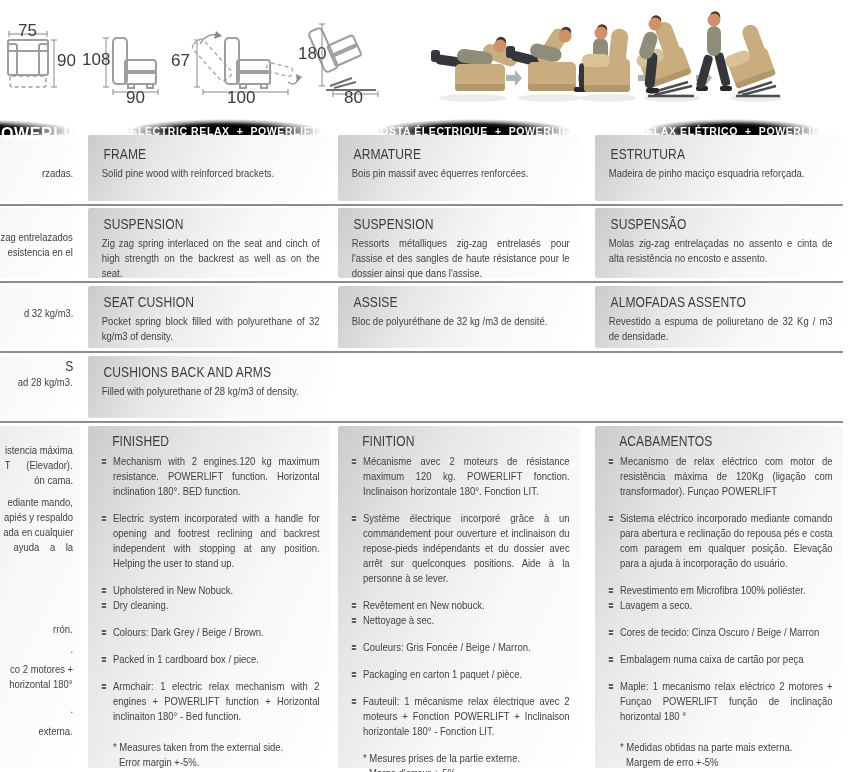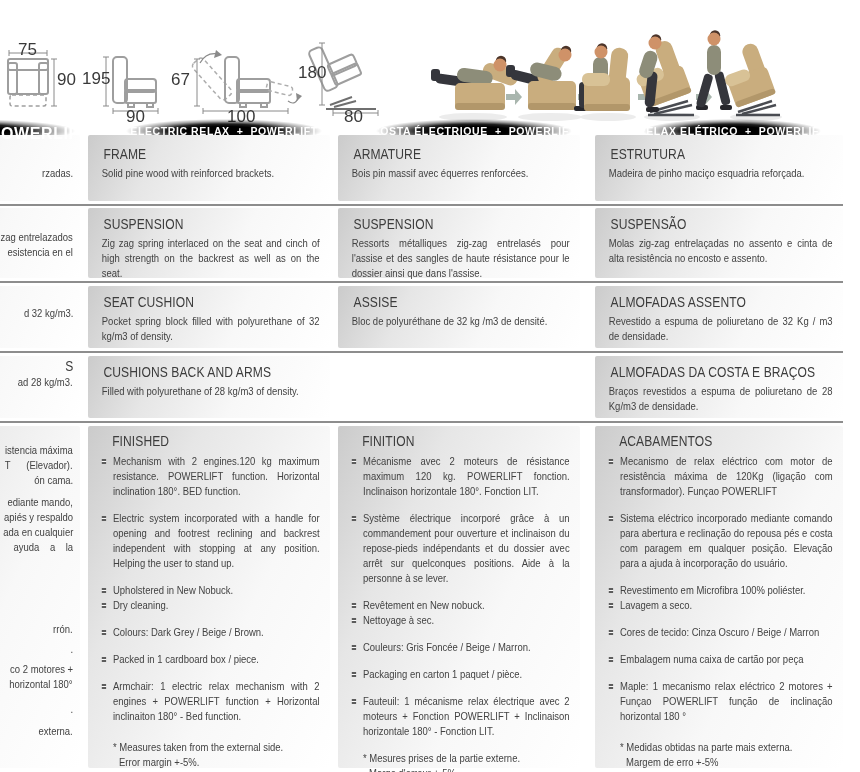--- a/index.html
+++ b/index.html
@@ -1,19 +1,19 @@
 <!DOCTYPE html>
 <html><head>
 <meta charset="utf-8">
 <style>
   html,body{margin:0;padding:0;background:#ffffff;}
   #page{position:relative;width:860px;height:772px;background:#ffffff;overflow:hidden;
         font-family:"Liberation Sans",sans-serif;color:#3f3f3f;}
   
-  #topstrip{position:absolute;left:0;top:0;width:860px;height:118px;margin-top:19px;}
+  #topstrip{position:absolute;left:0;top:0;width:860px;height:118px;}
   .dim{position:absolute;font-size:17px;color:#3a3a3a;letter-spacing:0;}
   
   .oval{position:absolute;top:119px;height:24px;
         background:radial-gradient(ellipse closest-side at 50% 50%,#000 38%,rgba(0,0,0,.88) 58%,rgba(0,0,0,.38) 78%,rgba(0,0,0,0) 100%);
         display:flex;align-items:center;justify-content:center;}
   .oval span{color:#ffffff;font-size:10.5px;font-weight:bold;letter-spacing:.6px;white-space:pre;}
   
   .col{position:absolute;top:0;height:772px;}
   .bx{position:absolute;left:0;right:0;border-radius:2px;
       background:linear-gradient(115deg,#cbcbcb 0%,#e6e6e6 28%,#f8f8f8 62%,#ffffff 100%);}
@@ -196,21 +196,21 @@
         <rect x="714" y="54" width="9" height="34" rx="4" fill="#35363c" transform="rotate(-14 714 54)"></rect>
         <rect x="705" y="54" width="9" height="34" rx="4" fill="#35363c" transform="rotate(16 705 54)"></rect>
         <rect x="707" y="26" width="14" height="30" rx="7" fill="#8d8d79"></rect>
         <circle cx="715" cy="16.5" r="5.2" fill="#4b3429"></circle>
         <circle cx="714" cy="20" r="6.5" fill="#cf9268"></circle>
       </g>
     </svg>
     
     <span class="dim" style="left:18px;top:21px">75</span>
     <span class="dim" style="left:57px;top:51px">90</span>
-    <span class="dim" style="left:82px;top:50px">195</span>
+    <span class="dim" style="left:82px;top:50px">108</span>
     <span class="dim" style="left:126px;top:88px">90</span>
     <span class="dim" style="left:171px;top:51px">67</span>
     <span class="dim" style="left:227px;top:88px">100</span>
     <span class="dim" style="left:298px;top:44px">180</span>
     <span class="dim" style="left:344px;top:88px">80</span>
   </div>
 
   <div class="hr" style="top:204px"></div>
   <div class="hr" style="top:281px"></div>
   <div class="hr" style="top:351px"></div>
@@ -417,26 +417,20 @@
       <div class="st">SUSPENSÃO</div>
       <div class="sb">Molas zig-zag entrelaçadas no assento e cinta de alta resistência no encosto e assento.</div>
     </div>
       </div>
     <div class="bx bx3">
         <div class="sq" style="padding-top:8px">
       <div class="st">ALMOFADAS ASSENTO</div>
       <div class="sb">Revestido a espuma de poliuretano de 32 Kg / m3 de densidade.</div>
     </div>
       </div>
-    <div class="bx bx4">
-        <div class="sq" style="padding-top:8px">
-      <div class="st">ALMOFADAS DA COSTA E BRAÇOS</div>
-      <div class="sb">Braços revestidos a espuma de poliuretano de 28 Kg/m3 de densidade.</div>
-    </div>
-      </div>
     <div class="bx bx5">
         <div class="sq">
       <div class="st st5">ACABAMENTOS</div>
       <div class="grp">
             <div class="row">
               <span class="mk"></span>
               <div class="bt">Mecanismo de relax eléctrico com motor de resistência máxima de 120Kg (ligação com transformador). Funçao POWERLIFT</div>
             </div>
           </div>
       <div class="grp">

